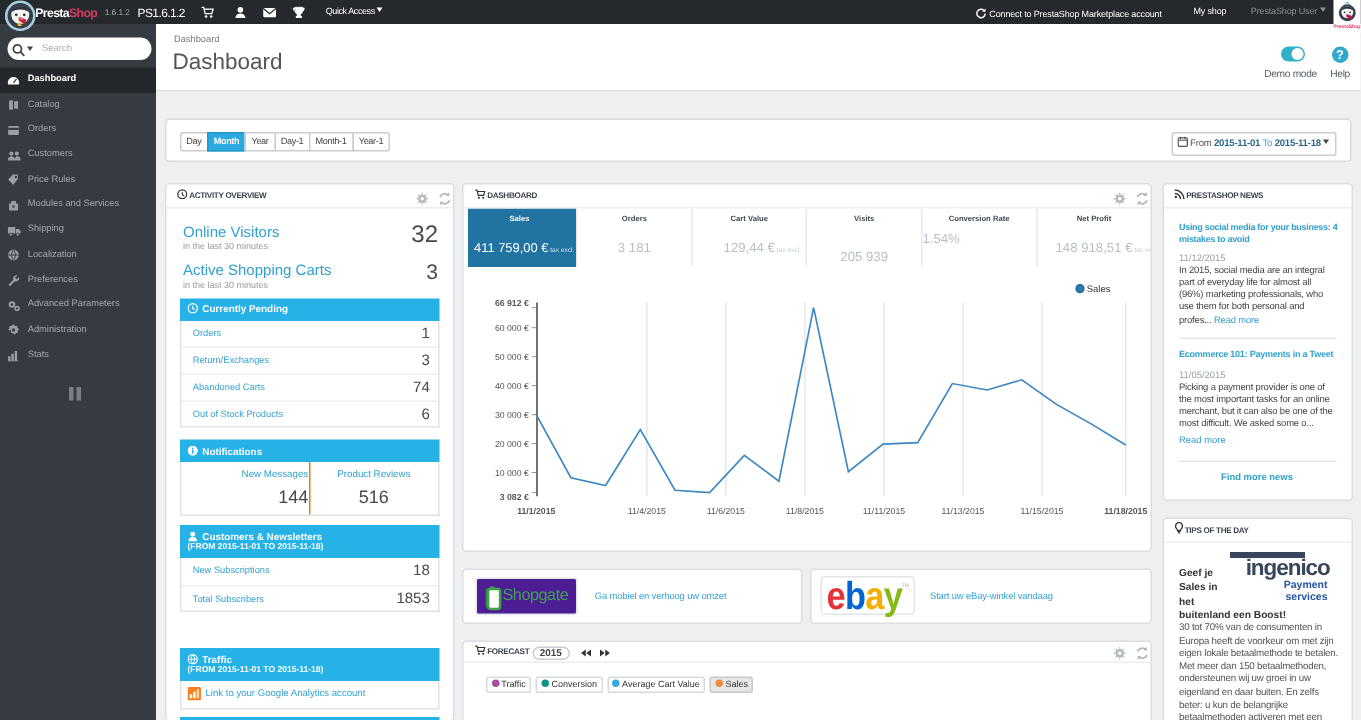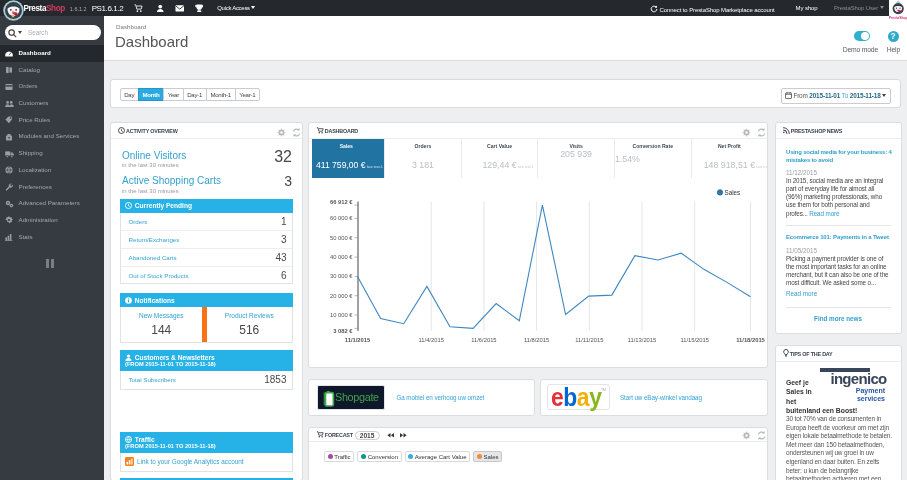--- a/index.html
+++ b/index.html
@@ -243,51 +243,55 @@
       <div class="row">
             <span class="lbl">Orders</span>
             <span class="val">1</span>
           </div>
       <div class="row">
             <span class="lbl">Return/Exchanges</span>
             <span class="val">3</span>
           </div>
       <div class="row">
             <span class="lbl">Abandoned Carts</span>
-            <span class="val">43</span>
+            <span class="val">74</span>
           </div>
       <div class="row">
             <span class="lbl">Out of Stock Products</span>
             <span class="val">6</span>
           </div>
     </div>
       </div>
     <div style="position:absolute;left:0;top:170px;width:100%">
         <div class="secthead"><svg width="7" height="7" viewBox="0 0 8 8" style="vertical-align:-1px;margin-right:1px">
             <circle cx="4" cy="4" r="3.8" fill="#fff"></circle>
             <rect x="3.4" y="3.2" width="1.2" height="3" fill="#26b2e7"></rect>
             <rect x="3.4" y="1.6" width="1.2" height="1.2" fill="#26b2e7"></rect>
           </svg> Notifications</div>
     <div class="secttable" style="height:36px;position:relative">
-      <div style="position:absolute;left:0;top:0;width:50%;height:100%;border-right:5px solid #f97316;text-align:center">
+      <div style="position:absolute;left:0;top:0;width:50%;height:100%;border-right:1px solid #f97316;text-align:right">
         <div class="link" style="font-size:6.5px;margin-top:5px">New Messages</div>
         <div style="font-size:12px;color:#484848;margin-top:3.5px">144</div>
       </div>
       <div style="position:absolute;right:0;top:0;width:50%;height:100%;text-align:center">
         <div class="link" style="font-size:6.5px;margin-top:5px">Product Reviews</div>
         <div style="font-size:12px;color:#484848;margin-top:3.5px">516</div>
       </div>
     </div>
       </div>
     <div style="position:absolute;left:0;top:227px;width:100%">
         <div class="secthead"><svg width="7" height="7" viewBox="0 0 8 8" style="vertical-align:-1px;margin-right:1px">
             <circle cx="4" cy="2.4" r="1.9" fill="#fff"></circle>
             <path d="M.6 8c0-2.4 1.6-3.4 3.4-3.4S7.4 5.6 7.4 8z" fill="#fff"></path>
           </svg> Customers &amp; Newsletters<span class="sub">(FROM 2015-11-01 TO 2015-11-18)</span></div>
     <div class="secttable">
+      <div class="row">
+            <span class="lbl">New Subscriptions</span>
+            <span class="val">18</span>
+          </div>
       <div class="row">
             <span class="lbl">Total Subscribers</span>
             <span class="val">1853</span>
           </div>
     </div>
       </div>
     <div style="position:absolute;left:0;top:309px;width:100%">
         <div class="secthead"><svg width="7" height="7" viewBox="0 0 8 8" style="vertical-align:-1px;margin-right:1px">
             <circle cx="4" cy="4" r="3.5" fill="none" stroke="#fff" stroke-width="1"></circle>
             <path d="M.5 4h7M4 .5a5.5 5.5 0 0 1 0 7M4 .5a5.5 5.5 0 0 0 0 7" fill="none" stroke="#fff" stroke-width=".7"></path>
@@ -336,21 +340,21 @@
       <div style="flex:1;position:relative;overflow:hidden;border-left:1px solid #e8eaec">
     <div style="text-align:center;margin-top:4px;font-size:5.1px;font-weight:bold;color:#3e4852">Orders</div>
     <div style="text-align:center;margin-top:10.5px;font-size:8.8px;color:#b9c0c5;white-space:nowrap">3 181</div>
       </div>
       <div style="flex:1;position:relative;overflow:hidden;border-left:1px solid #e8eaec">
     <div style="text-align:center;margin-top:4px;font-size:5.1px;font-weight:bold;color:#3e4852">Cart Value</div>
     <div style="text-align:center;margin-top:10.5px;font-size:8.8px;color:#b9c0c5;white-space:nowrap">129,44 €<span style="display:inline-block;width:0;white-space:nowrap;font-size:4.4px;color:#c6cdd2">&nbsp;tax excl.</span></div>
       </div>
       <div style="flex:1;position:relative;overflow:hidden;border-left:1px solid #e8eaec">
     <div style="text-align:center;margin-top:4px;font-size:5.1px;font-weight:bold;color:#3e4852">Visits</div>
-    <div style="text-align:center;margin-top:0;font-size:8.8px;color:#b9c0c5;white-space:nowrap">205 939</div>
+    <div style="text-align:center;margin-top:17px;font-size:8.8px;color:#b9c0c5;white-space:nowrap">205 939</div>
       </div>
       <div style="flex:1;position:relative;overflow:hidden;border-left:1px solid #e8eaec">
     <div style="text-align:center;margin-top:4px;font-size:5.1px;font-weight:bold;color:#3e4852">Conversion Rate</div>
     <div style="text-align:left;margin-top:5px;font-size:8.8px;color:#b9c0c5;white-space:nowrap">1.54%</div>
       </div>
       <div style="flex:1;position:relative;overflow:hidden;border-left:1px solid #e8eaec">
     <div style="text-align:center;margin-top:4px;font-size:5.1px;font-weight:bold;color:#3e4852">Net Profit</div>
     <div style="text-align:center;margin-top:10.5px;font-size:8.8px;color:#b9c0c5;white-space:nowrap">148 918,51 €<span style="display:inline-block;width:0;white-space:nowrap;font-size:4.4px;color:#c6cdd2">&nbsp;tax excl.</span></div>
       </div>
     </div>
@@ -388,21 +392,21 @@
       <text x="333" y="202.39999999999998" font-size="5.8" fill="#555" text-anchor="middle">11/13/2015</text>
       <text x="385.70000000000005" y="202.39999999999998" font-size="5.8" fill="#555" text-anchor="middle">11/15/2015</text>
       <text x="441.5" y="202.39999999999998" font-size="5.8" fill="#555" text-anchor="middle" font-weight="bold">11/18/2015</text>
       <polyline points="48.5,136.4 71.6,178.5 94.7,183.7 117.9,146.4 141.0,186.8 164.1,188.4 187.2,163.6 210.3,180.8 233.4,65.1 256.6,174.5 279.7,156.1 302.8,155.1 325.9,115.7 349.0,120.0 372.2,113.2 395.3,129.6 418.4,142.6 441.5,156.7 " fill="none" stroke="#3d87c2" stroke-width="1.1"></polyline>
       <circle cx="411" cy="52.4" r="2.7" fill="#2a7ab0" stroke="#22689a" stroke-width=".8"></circle>
       <text x="415.5" y="54.6" font-size="6.3" fill="#333">Sales</text>
     </svg>
 </div>
 
 <div class="panel" style="left:307.5px;top:378.5px;width:227.5px;height:37px">
-  <div class="abs" style="left:8.5px;top:5px;width:68px;height:25px;border:1px solid #e2e5e7;border-radius:2px;background:#0f172a">
+  <div class="abs" style="left:8.5px;top:5px;width:68px;height:25px;border:1px solid #e2e5e7;border-radius:2px;background:#4c1d95">
     <svg style="position:absolute;left:3.5px;top:3px" width="13" height="19" viewBox="0 0 13 19">
         <path d="M1.6 3.6L3.4 3v14l-1.8-1.2z" fill="#2e7d3b"></path>
         <path d="M4.2 3.8Q6.2 1 8.2 3.8" fill="none" stroke="#3fa34d" stroke-width="1.1"></path>
         <rect x="3.4" y="3.6" width="8" height="13.4" rx="1.6" fill="#fff" stroke="#3fa34d" stroke-width="1.7"></rect>
       </svg>
     <span style="position:absolute;left:17px;top:5px;font-size:10.8px;color:#3fa34d;letter-spacing:-.3px">Shopgate</span>
   </div>
   <a class="abs" style="left:88px;top:14.8px;font-size:6.3px;color:#35a3d8;letter-spacing:-.1px">Ga mobiel en verhoog uw omzet</a>
 </div>
 <div class="panel" style="left:540px;top:378.5px;width:228.2px;height:37px">

